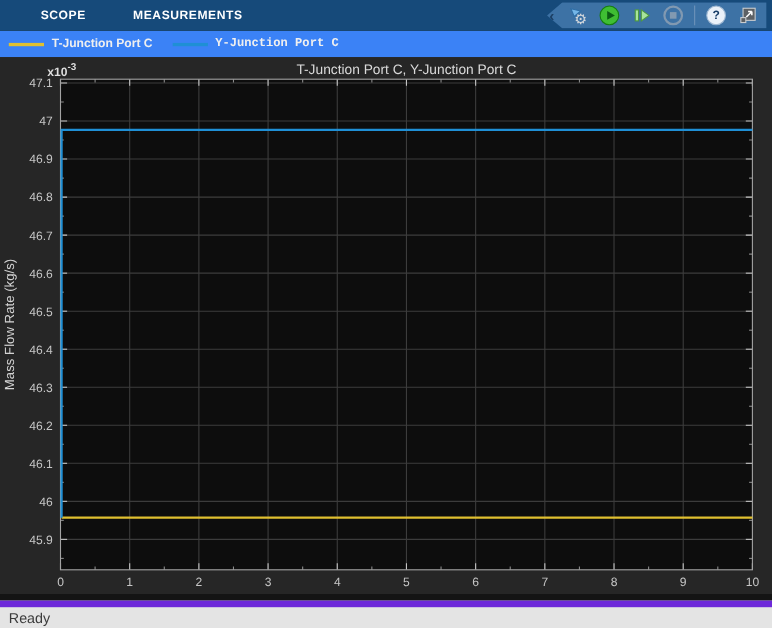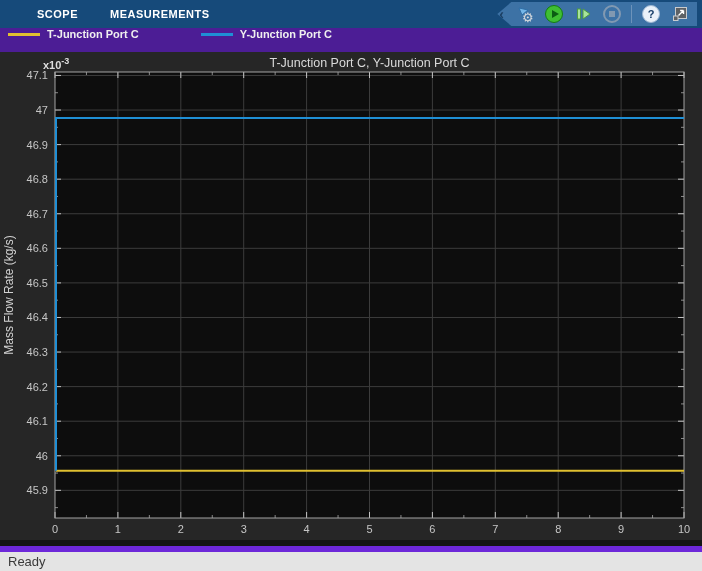--- a/index.html
+++ b/index.html
@@ -3,38 +3,38 @@
 <meta charset="utf-8">
 <style>
   html,body{margin:0;padding:0;}
   body{width:702px;height:571px;overflow:hidden;font-family:"Liberation Sans",sans-serif;background:#262626;}
   .window{position:relative;width:702px;height:571px;}
 
   
   .toolbar{position:relative;height:28px;background:#164a7a;display:flex;align-items:center;}
   .tab{color:#ffffff;font-size:11px;font-weight:600;letter-spacing:.5px;padding:0 6px;cursor:default;}
   .tab-scope{margin-left:31px;}
-  .tab-meas{margin-left:20px;}
+  .tab-meas{margin-left:31px;}
   .qa-panel{position:absolute;right:5px;top:2px;height:24px;display:flex;align-items:center;
             background:#3d72a5;clip-path:polygon(14px 0,100% 0,100% 100%,14px 100%,0 50%);
             padding:0 7px 0 2px;gap:9px;}
   .qa-chevron{color:#1c3f63;font-size:14px;font-weight:bold;line-height:22px;margin-right:2px;}
   .qa-btn{background:transparent;border:none;padding:0;margin:0;display:flex;align-items:center;justify-content:center;width:20px;height:22px;cursor:pointer;}
   .run-circle{width:16px;height:16px;border-radius:50%;background:#3fbe33;border:1px solid #157c12;display:flex;align-items:center;justify-content:center;}
   .run-tri{width:0;height:0;border-left:7px solid #0b5c13;border-top:4.5px solid transparent;border-bottom:4.5px solid transparent;margin-left:2px;}
   .stop-circle{width:14px;height:14px;border-radius:50%;border:2px solid #93a3b5;display:flex;align-items:center;justify-content:center;opacity:.8;}
   .stop-sq{width:6px;height:6px;background:#93a3b5;}
   .qa-sep{width:1px;height:18px;background:#6d93ba;}
   .help-circle{width:16px;height:16px;border-radius:50%;background:#eaf1f9;border:1px solid #9db7d2;
                color:#173d68;font-weight:bold;font-size:11px;display:flex;align-items:center;justify-content:center;}
 
   
-  .legend{height:24px;background:#4c1d95;display:flex;align-items:flex-start;gap:44px;}
+  .legend{height:24px;background:#3b82f6;display:flex;align-items:center;}
   .legend-item{display:flex;align-items:center;margin-left:8px;}
-  .legend-item + .legend-item{margin-left:18px;}
+  .legend-item + .legend-item{margin-left:18px;font-family:Liberation Mono, monospace;}
   .swatch{display:inline-block;width:32px;height:3px;margin-right:7px;}
   .legend-label{color:#efefef;font-size:11px;font-weight:bold;}
 
   
   .chart-area{height:488px;background:#262626;}
   .chart-area svg{display:block;}
   svg text{font-family:"Liberation Sans",sans-serif;}
   .chart-gap{height:6px;background:#141414;}
 
   

